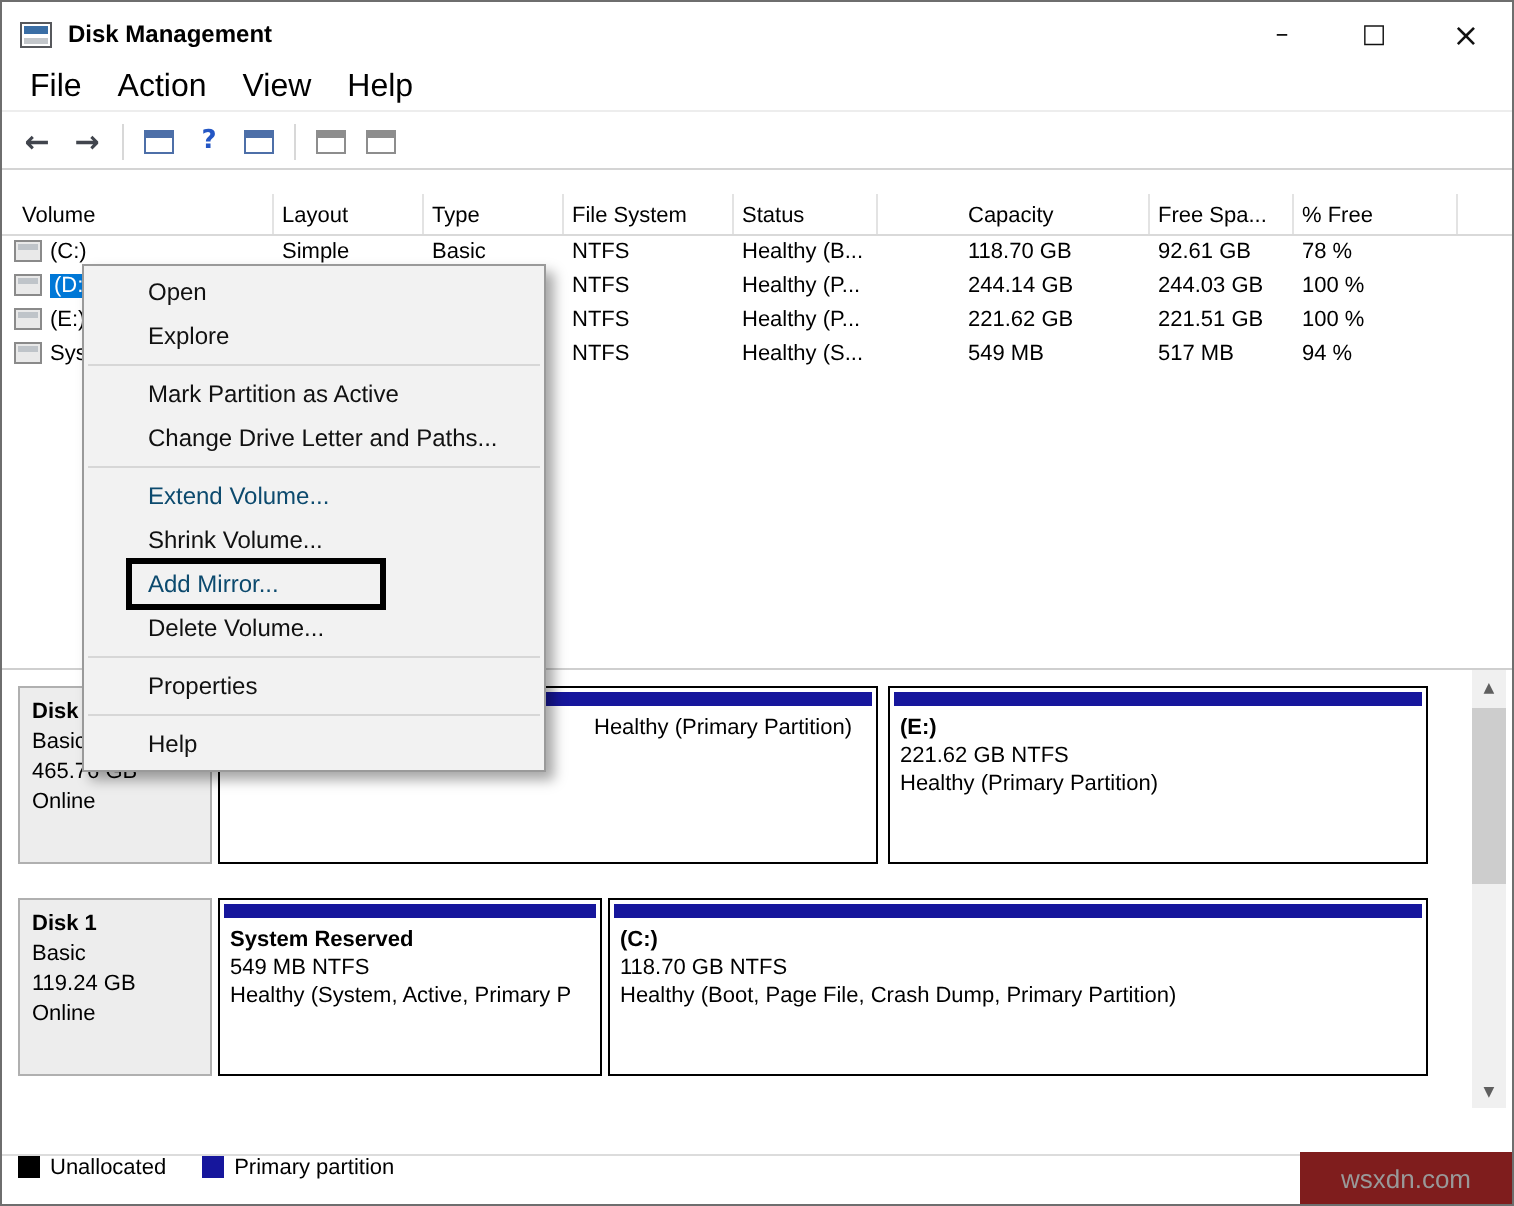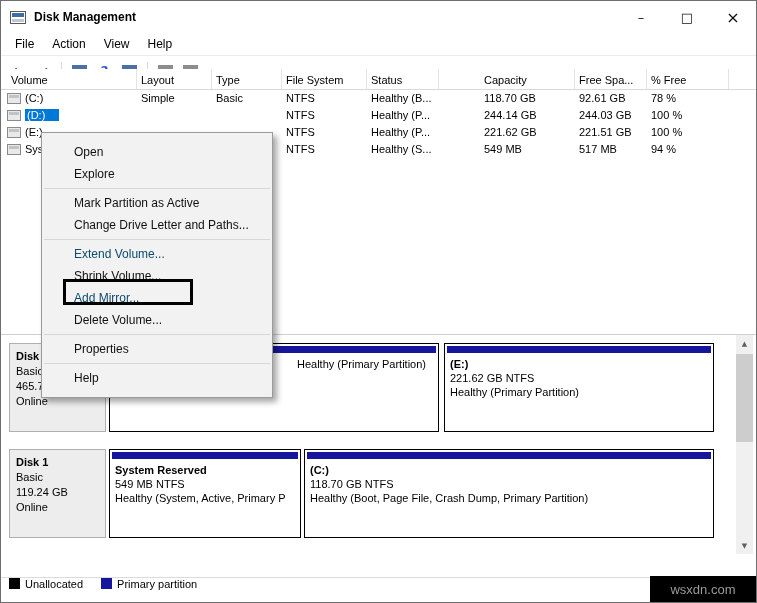--- a/index.html
+++ b/index.html
@@ -20,21 +20,21 @@
               height:3px; background:#c3c7cb; }
   .title-text { margin-left:8px; font-size:12px;font-weight:bold; }
   .win-controls { position:absolute; right:0; top:0; height:32px; display:flex; }
   .win-btn { width:46px; height:32px; display:flex; align-items:center;
              justify-content:center; font-family:"DejaVu Sans", sans-serif;
              font-size:13px; color:#111; }
   .win-btn.close { font-size:16px; }
 
   
   .menubar { position:absolute; top:32px; left:0; right:0; height:23px;
-             display:flex; align-items:center; padding-left:5px; font-size:12px;
+             display:flex; align-items:center; padding-left:5px; font-size:16px;
              border-bottom:1px solid #ededed; }
   .menu-item { padding:3px 9px; }
 
   
   .toolbar { position:absolute; top:56px; left:0; right:0; height:28px;
              display:flex; align-items:center; padding-left:5px;
              border-bottom:1px solid #d4d4d4; }
   .tb-btn { width:23px; height:22px; display:flex; align-items:center;
             justify-content:center; margin:0 1px; }
   .tb-arrow { font-family:"DejaVu Sans", sans-serif; font-size:15px;
@@ -43,21 +43,21 @@
   .tb-winicon { width:15px; height:12px; border:1px solid #4d6fa8; position:relative;
                 background:#fff; }
   .tb-winicon::before { content:""; position:absolute; top:0; left:0; right:0;
                 height:3px; background:#4d6fa8; }
   .tb-winicon.gray { border-color:#8d8d8d; }
   .tb-winicon.gray::before { background:#8d8d8d; }
   .help-glyph { color:#2456c4; font-weight:bold; font-size:13px;
                 font-family:"DejaVu Sans", sans-serif; }
 
   
-  .vol-table { position:absolute; top:68px; left:0; right:0; height:249px;
+  .vol-table { position:absolute; top:96px; left:0; right:0; height:249px;
                background:#fff; font-size:11px; }
   .vt-header { display:flex; height:21px; border-bottom:1px solid #d9d9d9; }
   .vt-h { border-right:1px solid #e3e3e3; padding:5px 0 0 4px; overflow:hidden;
           white-space:nowrap; }
   .vt-h.first { padding-left:10px; }
   .vt-row { display:flex; height:17px; line-height:17px; }
   .vt-c { padding-left:4px; overflow:hidden; white-space:nowrap; }
   .c0{width:136px;} .c1{width:75px;} .c2{width:70px;} .c3{width:85px;}
   .c4{width:72px;} .c5{width:95px;margin-left:41px;} .c6{width:72px;} .c7{width:82px;}
   .c8{flex:1; border-right:none;}
@@ -103,26 +103,26 @@
   .legend { position:absolute; top:553px; left:0; right:0; height:24px;
             display:flex; align-items:center; padding-left:8px; gap:18px;
             font-size:11px; background:#fff; border-bottom:1px solid #dcdcdc; }
   .legend-item { display:flex; align-items:center;margin-top:36px; }
   .swatch { width:11px; height:11px; margin-right:5px; }
   .swatch.black { background:#000000; }
   .swatch.navy { background:#16169c; }
 
   
   .watermark { position:absolute; right:0; bottom:0; width:106px; height:26px;
-               background:#000000; color:#999; font-size:13px; display:flex;
+               background:#7f1d1d; color:#999; font-size:13px; display:flex;
                align-items:center; justify-content:center; }
 
   
   .ctx-menu { position:absolute; left:40px; top:131px; width:232px;
-              background:#f2f2f2; border:1px solid #9a9a9a; padding:8px 0;
+              background:#f2f2f2; border:1px solid #9a9a9a; padding:2px 0;
               box-shadow:4px 4px 6px rgba(0,0,0,0.35); z-index:50; font-size:12px; }
   .cm-item { height:22px; line-height:22px; padding-left:32px; color:#111;
              white-space:nowrap; }
   .cm-item.disabled { color:#0c4a6e; }
   .cm-sep { height:1px; background:#d7d7d7; margin:3px 2px; }
   .cm-highlight { position:absolute; left:21px; top:146px; width:130px;
                   height:26px; border:3px solid #000; pointer-events:none; }
 </style>
 </head>
 <body>

